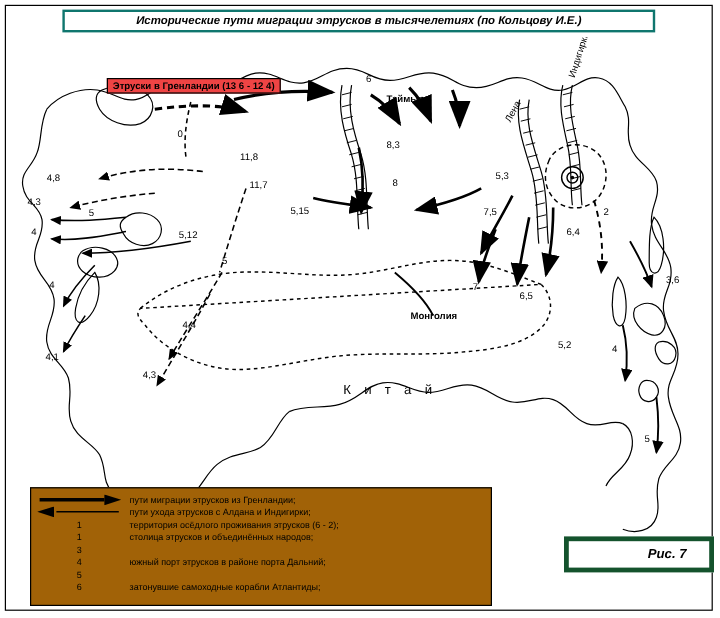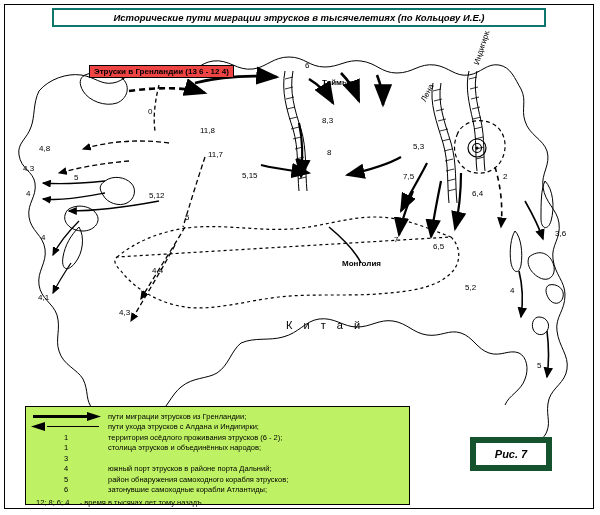--- a/index.html
+++ b/index.html
@@ -96,21 +96,21 @@
     transform: rotate(-72deg);
     transform-origin: left top;
   }
   .legend {
     position: absolute;
     left: 25px;
     top: 406px;
     width: 385px;
     height: 99px;
     border: 1px solid #000;
-    background: #bef264;
+    background: #a16207;
     box-sizing: border-box;
     z-index: 35;
     padding: 4px 0 0 0;
   }
   .legend-row {
     display: flex;
     align-items: center;
     height: 10.5px;
     font-size: 7.5px;
     color: #000;
@@ -134,32 +134,33 @@
     padding-left: 2px;
   }
   .legend-last {
     font-size: 7.5px;
     padding-left: 10px;
     margin-top: 3px;
   }
   .fig-label {
     position: absolute;
     left: 470px;
-    top: 437px;
+    top: 447px;
     width: 70px;
     height: 22px;
-    border: 6px solid #14532d;
+    border: 4px solid #14532d;
     background: #fff;
     display: flex;
     align-items: center;
     justify-content: center;
     font-size: 11px;
     font-style: italic;
     font-weight: bold;
     z-index: 35;
+    padding-left: 47px;
   }
 </style>
 </head>
 <body>
 
 <div id="page">
   <div class="frame"></div>
 
   <div class="title-bar">
     <span>Исторические пути миграции этрусков в тысячелетиях (по Кольцову И.Е.)</span>
@@ -349,23 +350,21 @@
     </div>
     <div class="legend-row">
       <div class="legend-num">3</div>
     </div>
     <div class="legend-row">
       <div class="legend-num">4</div>
       <div class="legend-text">южный порт этрусков в районе порта Дальний;</div>
     </div>
     <div class="legend-row">
       <div class="legend-num">5</div>
-      <div class="legend-text">район обнаружения самоходного корабля этрусков;</div>
     </div>
     <div class="legend-row">
       <div class="legend-num">6</div>
       <div class="legend-text">затонувшие самоходные корабли  Атлантиды;</div>
     </div>
-    <div class="legend-last">12; 8; 6; 4 ... -   время в тысячах лет тому назадъ.</div>
   </div>
 
   <div class="fig-label">Рис. 7</div>
 </div>
 
 </body></html>

